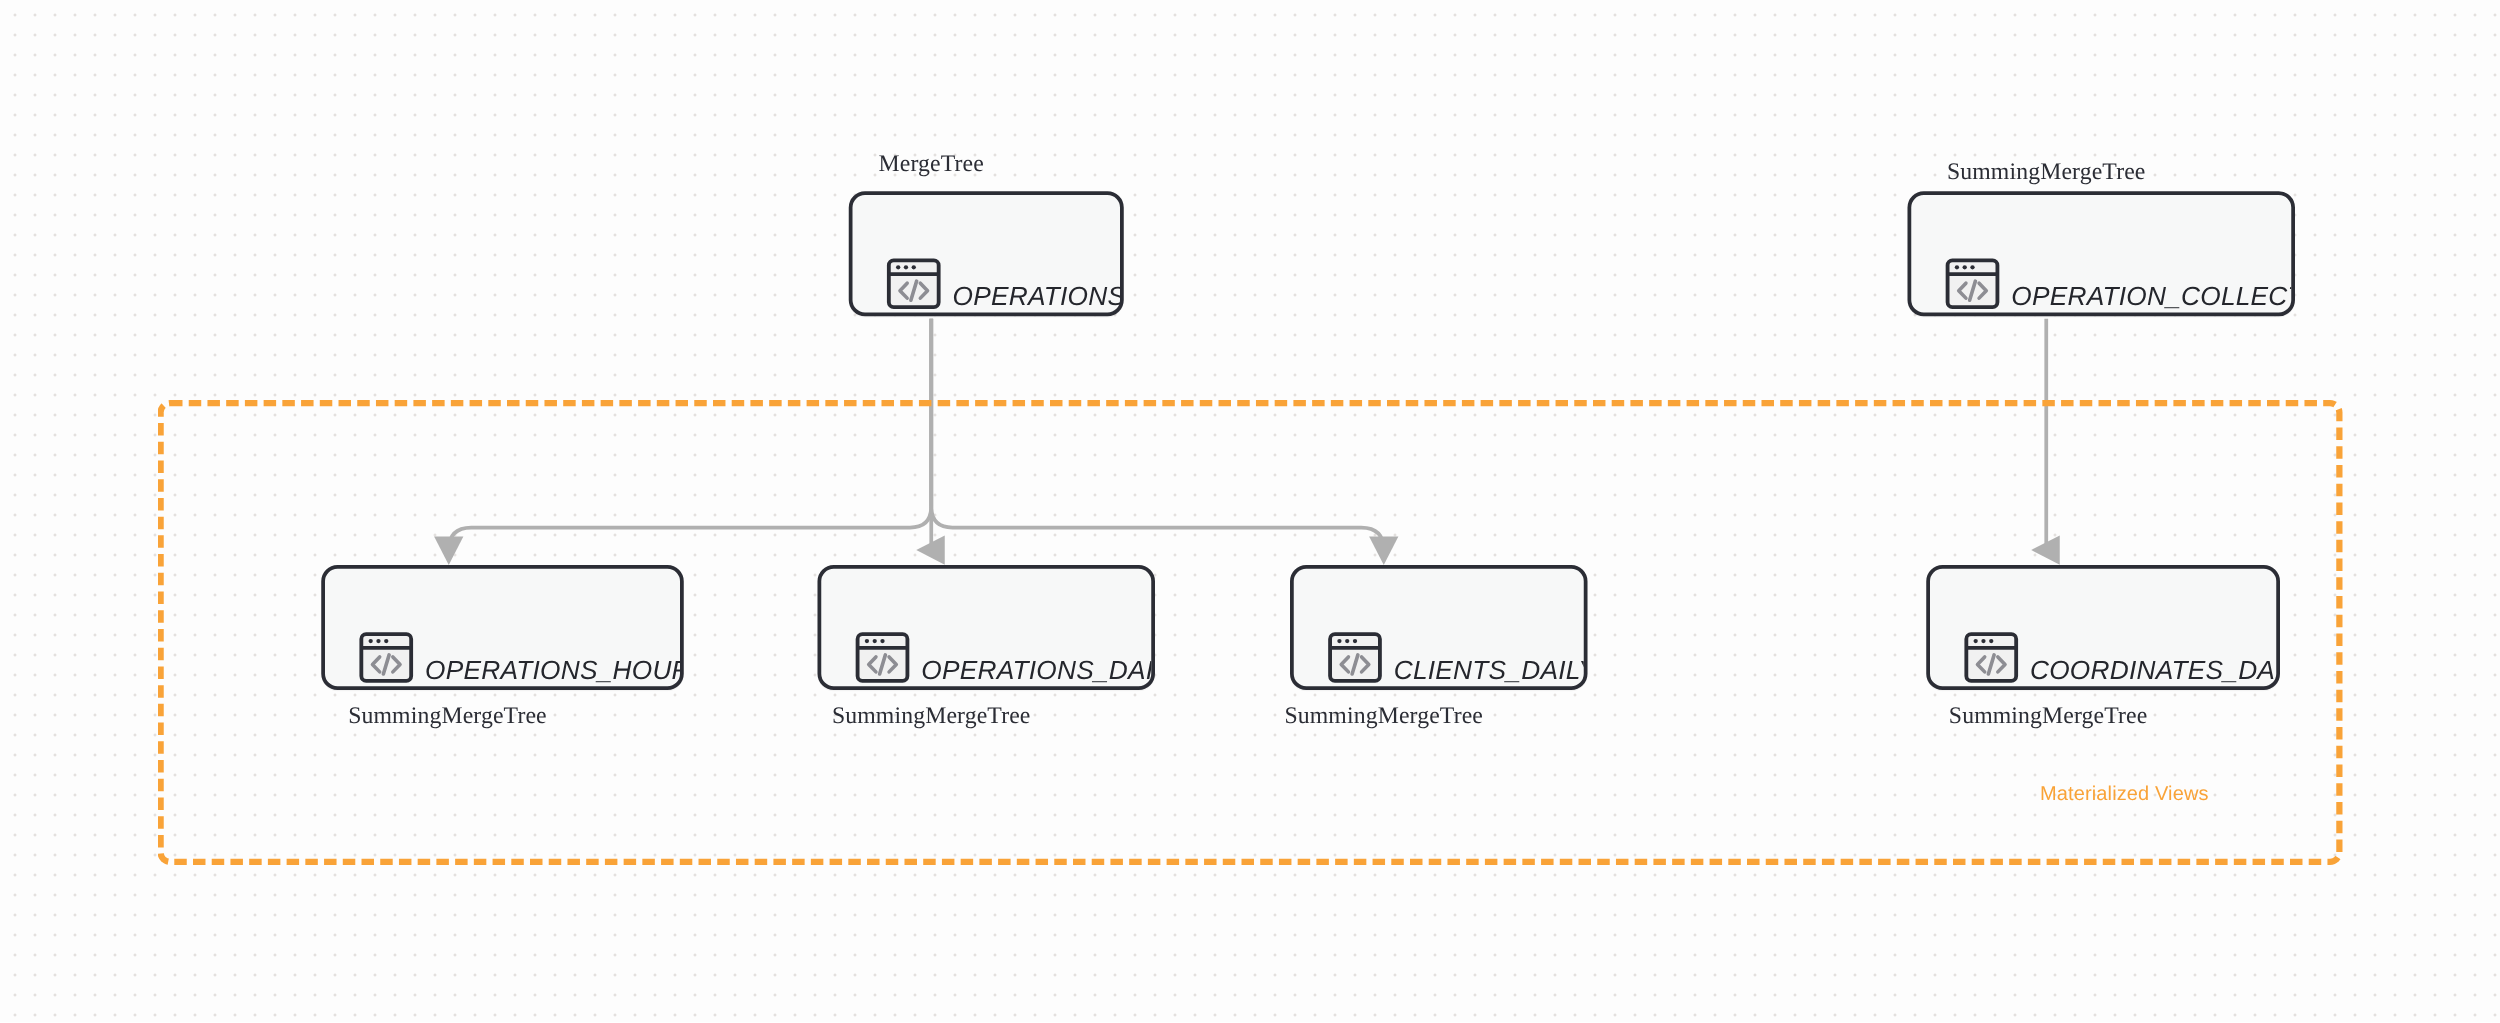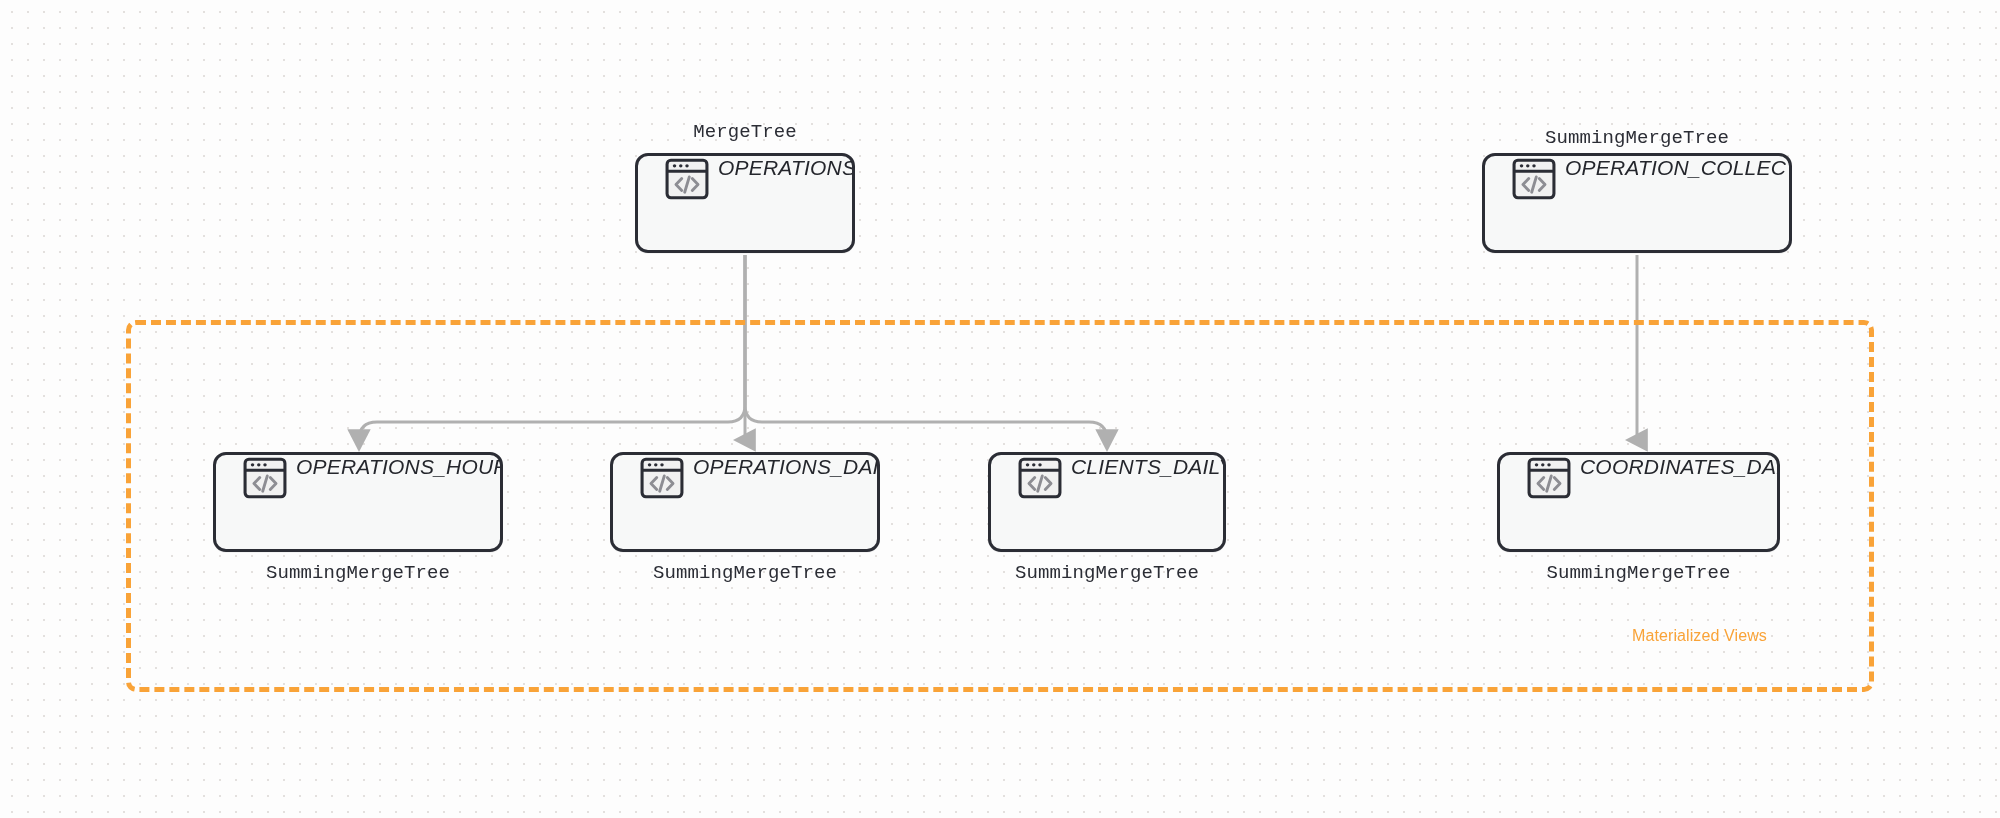--- a/index.html
+++ b/index.html
@@ -48,22 +48,23 @@
   }
 
   
   .node {
     position: absolute;
     box-sizing: border-box;
     background: #f7f8f8;
     border: 3.5px solid #2b2d35;
     border-radius: 13px;
     display: flex;
-    align-items: flex-start;
+    align-items: flex-end;
     box-shadow: 0 1px 0 rgba(0,0,0,0.04);
+    margin-left: 44px;
   }
   .node-icon {
     flex: 0 0 auto;
     margin-left: 26px;
     width: 46px;
     height: 46px;
     display: block;
   }
   .node-label {
     flex: 1 1 auto;
@@ -77,21 +78,21 @@
     padding-left: 8px;
     white-space: nowrap;
     overflow: hidden;
   }
 
   
   .engine-caption {
     position: absolute;
     font-size: 19px;
     color: #2b2d35;
-    font-family: Liberation Mono, monospace;
+    font-family: Liberation Serif, serif;
     white-space: nowrap;
     text-align: center;
     letter-spacing: 0.1px;
   }
 </style>
 </head>
 <body>
 
 <div id="canvas">
 

